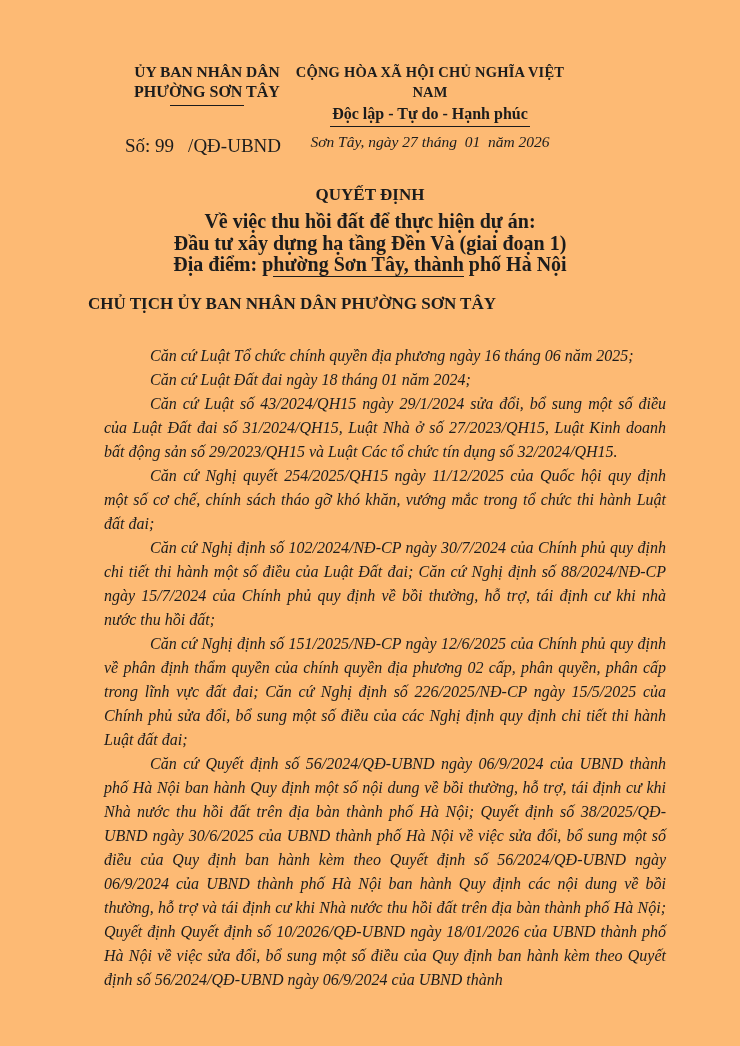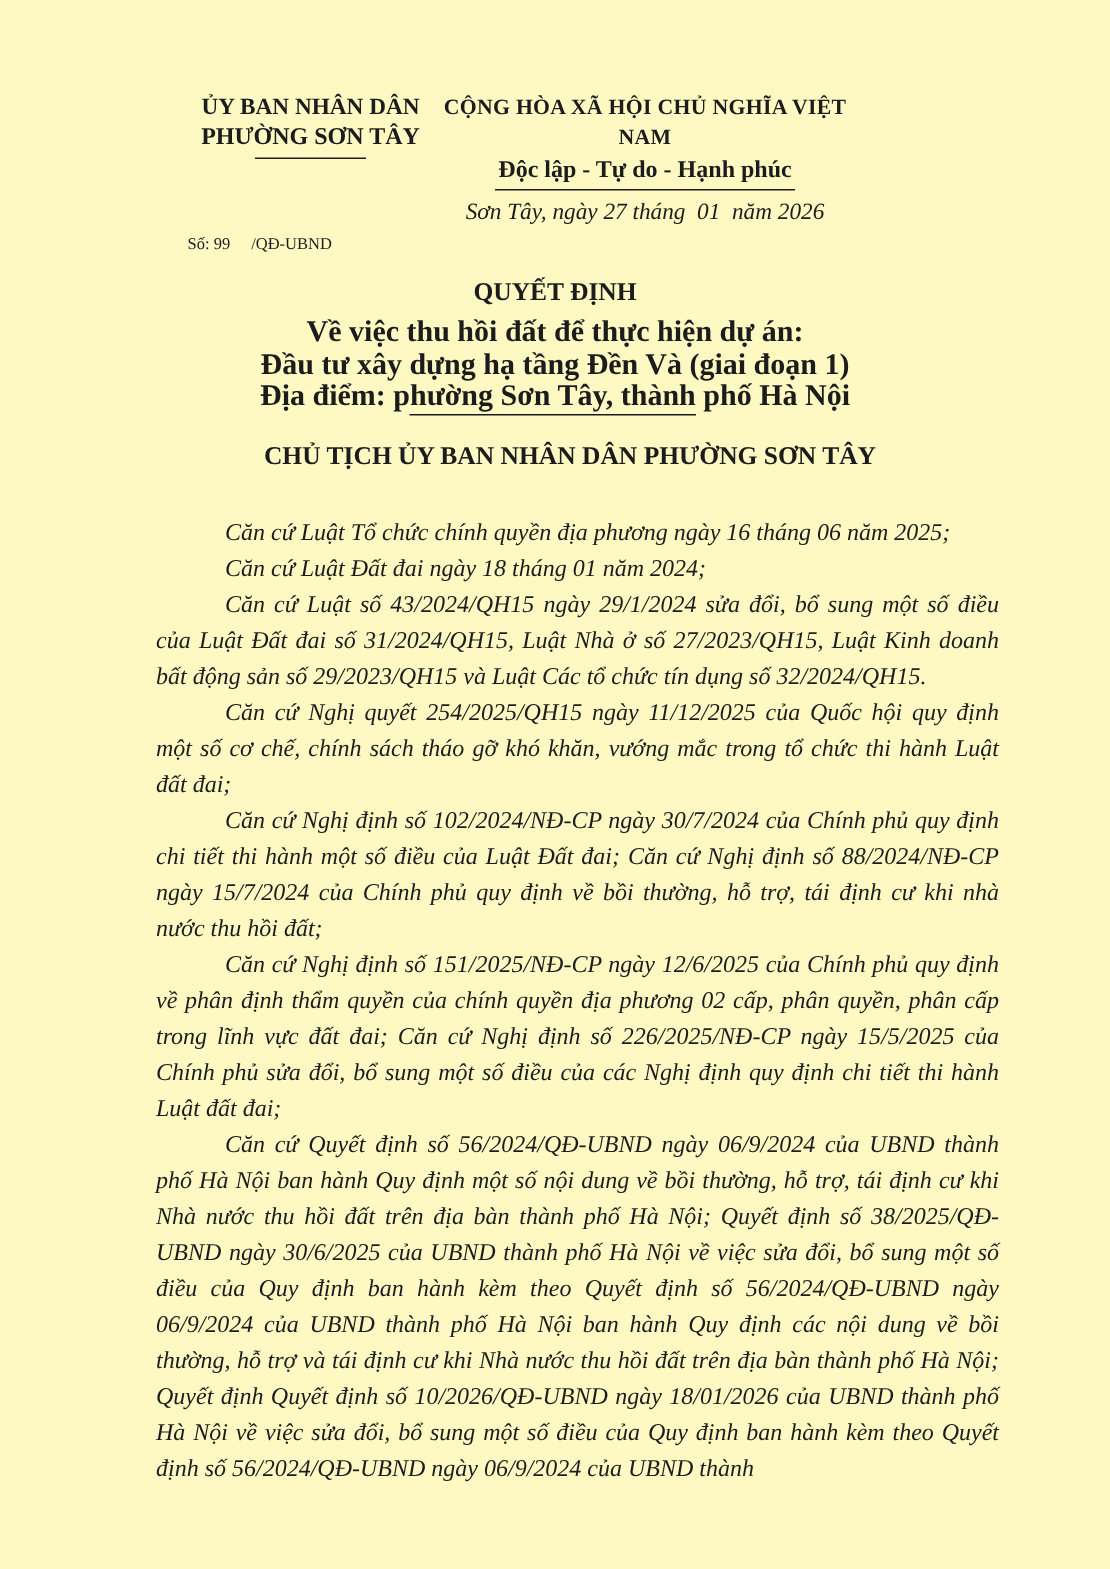--- a/index.html
+++ b/index.html
@@ -1,39 +1,39 @@
 <!DOCTYPE html>
 <html lang="vi"><head>
 <meta charset="utf-8">
 <style>
   * { margin:0; padding:0; box-sizing:border-box; }
   html,body { background:#8a8a8a; }
   .page {
     position:relative;
     width:740px; height:1046px;
     margin:0 auto;
-    background:#fef9c3;
+    background:#fdba74;
     color:#1c1c1c;
     font-family:"Liberation Serif","DejaVu Serif",serif;
     overflow:hidden;
   }
   
   .hdr-left {
     position:absolute; top:62px; left:98px; width:218px;
     text-align:center; font-weight:bold; line-height:20px;
   }
   .hdr-left .l1 { font-size:15.5px; }
   .hdr-left .l2 { font-size:16px; }
   .hdr-left .rule {
     width:74px; height:0; border-top:1.6px solid #1c1c1c;
     margin:3px auto 0 auto;
   }
   .doc-no {
     position:absolute; top:135px; left:125px;
-    font-size:11px; white-space:pre-wrap;margin-top:22px;
+    font-size:19px; white-space:pre-wrap;
   }
   .doc-no .sym { margin-left:14px; }
   .hdr-right {
     position:absolute; top:62px; left:285px; width:290px;
     text-align:center; font-weight:bold; line-height:20px;
   }
   .hdr-right .l1 { font-size:14.5px; letter-spacing:0.2px; }
   .hdr-right .motto {
     display:inline-block; font-size:16px;
     border-bottom:1.6px solid #1c1c1c; padding:0 2px 2px 2px;
@@ -50,21 +50,21 @@
     position:absolute; top:185px; left:0; width:740px;
     text-align:center; font-weight:bold;
   }
   .title-block .heading { font-size:17px; margin-bottom:6px; }
   .title-block .sub { font-size:20px; line-height:21.5px; }
   .title-block .u-part {
     border-bottom:1.4px solid #1c1c1c; padding-bottom:1px;
   }
   .authority {
     position:absolute; top:294px; left:0; width:584px;
-    text-align:right; font-weight:bold; font-size:17px;
+    text-align:center; font-weight:bold; font-size:17px;
   }
   
   .body-text {
     position:absolute; top:344px; left:104px; width:562px;
   }
   .body-text p {
     font-style:italic; font-size:16px; line-height:24px;
     text-align:justify; text-indent:46px; margin:0;
   }
 </style>

